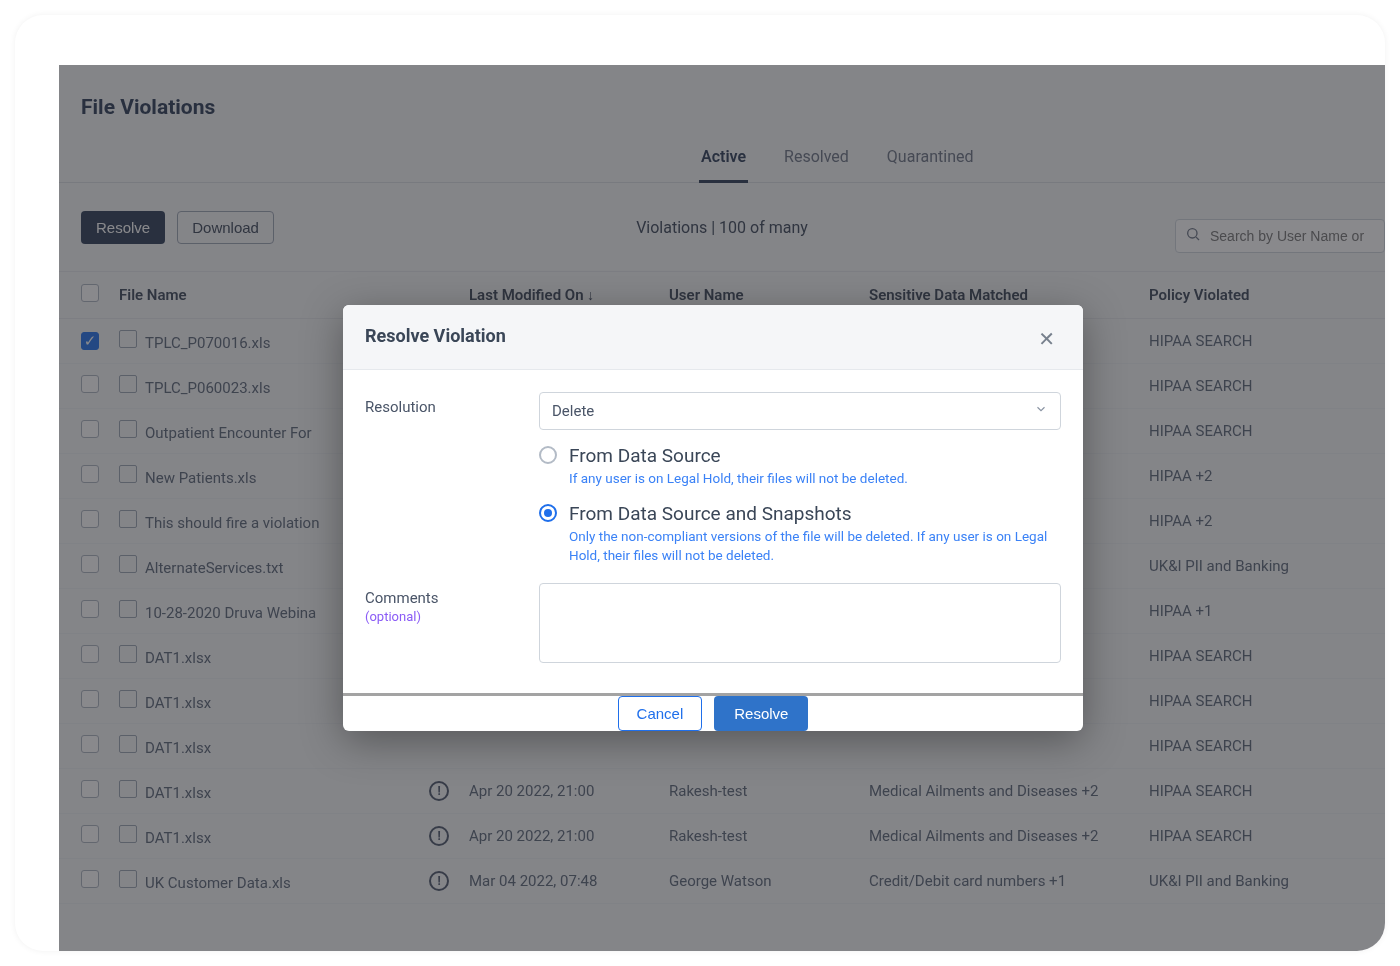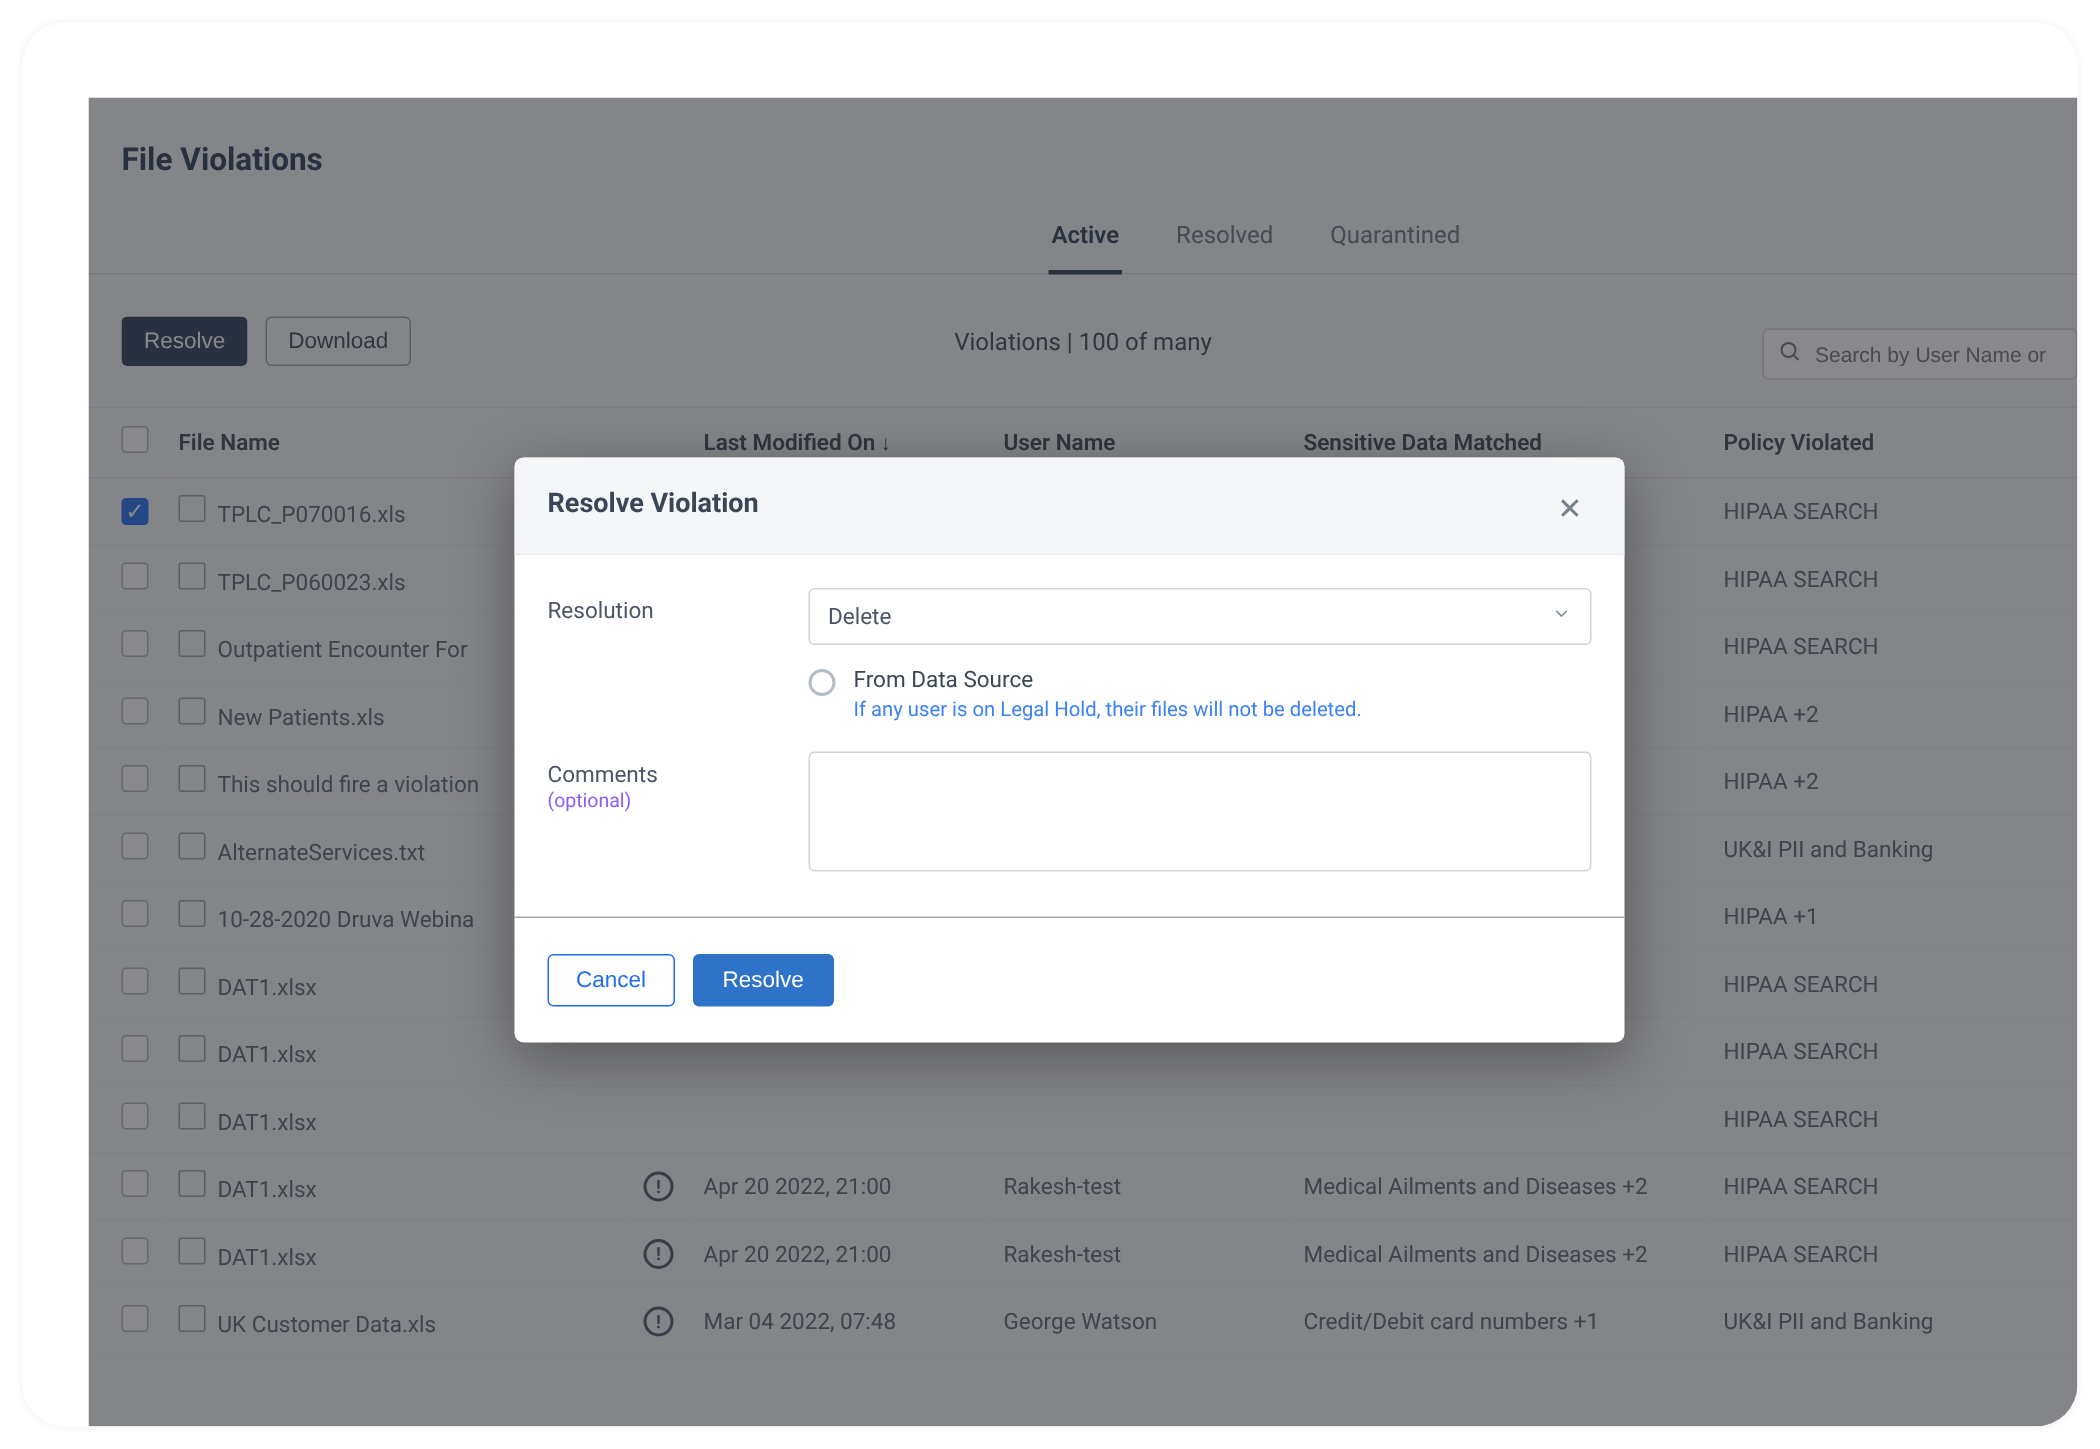--- a/index.html
+++ b/index.html
@@ -159,31 +159,31 @@
   .radio {
     width:18px; height:18px; border-radius:50%;
     border:2px solid #b3bbc6; flex-shrink:0; margin-top:2px;
     position:relative; cursor:pointer;
   }
   .radio.sel { border-color:#1f6feb; }
   .radio.sel::after {
     content:""; position:absolute; inset:3px;
     background:#1f6feb; border-radius:50%;
   }
-  .radio-body .opt-title { color:#3a4657; font-size:15px; }
+  .radio-body .opt-title { color:#3a4657; font-size:19px; }
   .radio-body .opt-desc { color:#3b82f6; font-size:13.5px; margin-top:2px; line-height:1.4; }
   textarea.comments {
     width:100%; height:80px;
     border:1px solid #cfd5dc; border-radius:4px;
     resize:none; padding:8px; font-size:14px;
   }
   .modal-footer {
-    border-top: 1px solid #a3a3a3;
-    padding: 24px 22px;
-    display:flex; justify-content:flex-start; gap:12px;
+    border-top: 3px solid #a3a3a3;
+    padding: 0 22px;
+    display:flex; justify-content:center; gap:12px;
   }
   .btn-cancel { background:#fff; border:1px solid #1f6feb; color:#1f6feb; padding:8px 18px; border-radius:4px; cursor:pointer; font-size:15px; }
   .btn-primary { background:#2f73c9; color:#fff; border:none; padding:9px 20px; border-radius:4px; cursor:pointer; font-size:15px; }
   .col-check { width:40px; padding-left:22px !important; }
   .col-file { width:310px; }
   .col-warn { width:40px; }
   .col-date { width:200px; }
   .col-user { width:200px; }
   .col-sens { width:280px; }
 </style>
@@ -369,20 +369,27 @@
                 </svg>
             </span>
           </div>
           <div class="radio-opt">
             <div class="radio"></div>
             <div class="radio-body">
               <div class="opt-title">From Data Source</div>
               <div class="opt-desc">If any user is on Legal Hold, their files will not be deleted.</div>
             </div>
           </div>
+          <div class="radio-opt">
+            <div class="radio sel"></div>
+            <div class="radio-body">
+              <div class="opt-title">From Data Source and Snapshots</div>
+              <div class="opt-desc">Only the non-compliant versions of the file will be deleted. If any user is on Legal Hold, their files will not be deleted.</div>
+            </div>
+          </div>
         </div>
       </div>
       <div class="form-row">
         <div class="form-label">
           <span>Comments</span>
           <small>(optional)</small>
         </div>
         <div class="form-control">
           <textarea class="comments" style=""></textarea>
         </div>

